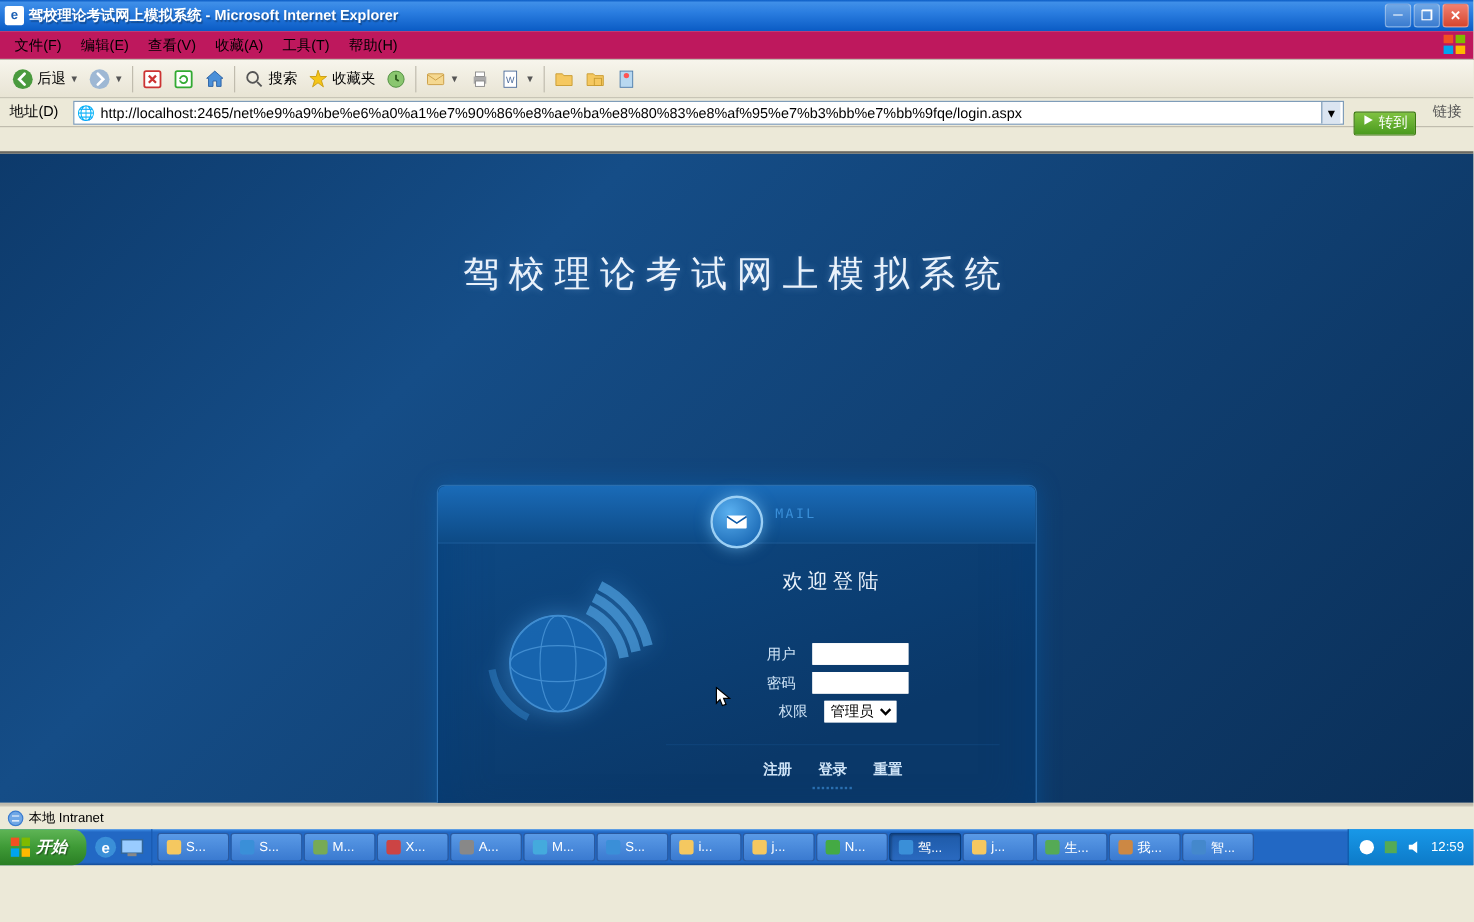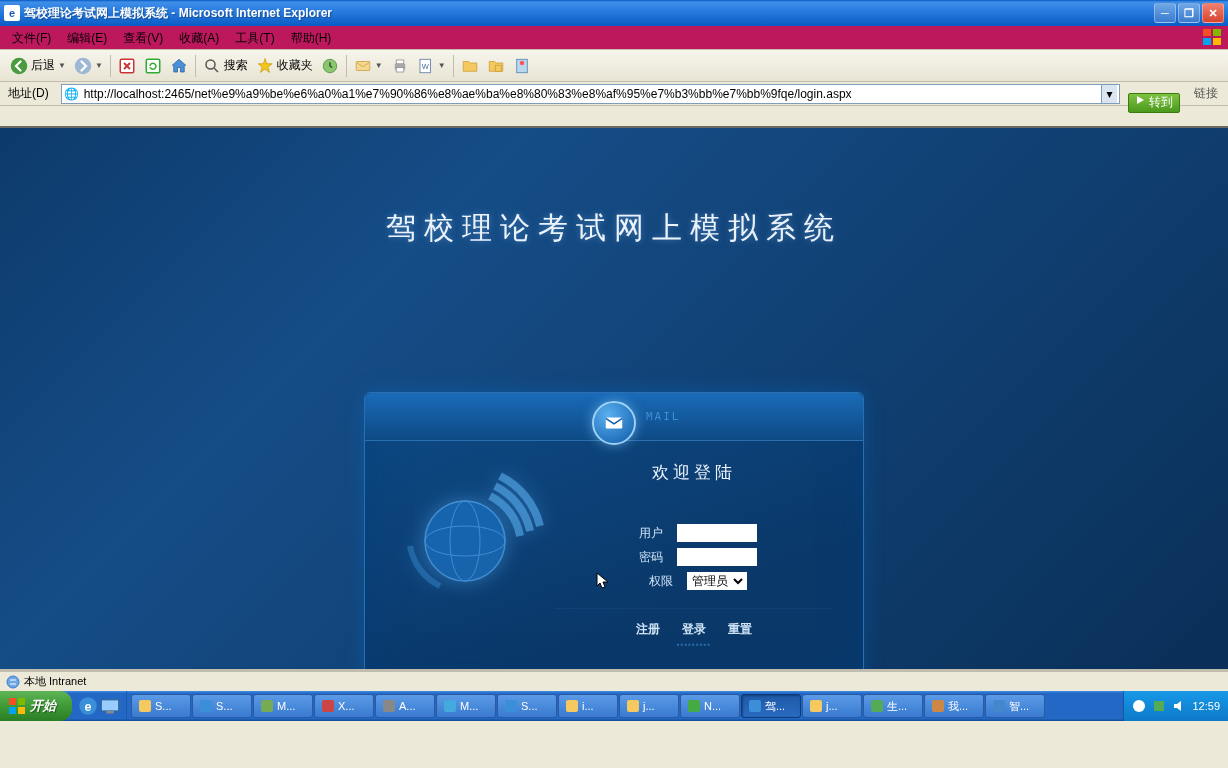--- a/index.html
+++ b/index.html
@@ -38,21 +38,21 @@
 .urlbox .dd { width: 16px; text-align: center; background: #dbe5f1; border-left: 1px solid #7f9db9; height: 100%; display: flex; align-items: center; justify-content: center; cursor: pointer; }
 .gobtn { height: 20px; background: linear-gradient(#7fc241, #4a9a1e); border: 1px solid #3a7a0e; border-radius: 2px; display: flex; padding: 0 6px; color: #fff; cursor: pointer; gap: 2px; margin-top: 19px; }
 .gobtn svg { width: 12px; height: 12px; }
 .linklbl { padding: 0 6px; color: #555; }
 
 
 .viewport { position: relative; height: 545px; background: linear-gradient(135deg, #0d3a6b 0%, #154d87 30%, #0a2f58 100%); overflow: hidden; border: 2px inset #c0bcae; border-left: none; border-right: none; margin-top: 20px; }
 .page-title { text-align: center; color: #eaf2fb; font-size: 30px; letter-spacing: 8px; padding-top: 80px; font-family: SimSun, serif; text-shadow: 0 0 6px rgba(150,200,255,.4); }
 
 
-.login-panel { width: 500px; height: 290px; position: absolute; left: 50%; top: 264px; transform: translateX(-50%); background: linear-gradient(160deg, #0e4b87 0%, #0a3869 70%); border: 1px solid #2a6fb0; border-radius: 6px; box-shadow: 0 0 20px rgba(0,120,220,.3), inset 0 0 40px rgba(0,60,120,.6); }
+.login-panel { width: 500px; height: 290px; position: absolute; left: 50%; top: 276px; transform: translateX(-50%); background: linear-gradient(160deg, #0e4b87 0%, #0a3869 70%); border: 1px solid #2a6fb0; border-radius: 6px; box-shadow: 0 0 20px rgba(0,120,220,.3), inset 0 0 40px rgba(0,60,120,.6); }
 .login-panel .panel-top { height: 48px; background: linear-gradient(to bottom, #1a6bb8, #0d4a85); border-bottom: 1px solid #2a6fb0; border-radius: 6px 6px 0 0; display: flex; align-items: center; justify-content: center; position: relative; }
 .mail-badge { width: 44px; height: 44px; border-radius: 50%; background: radial-gradient(circle at 35% 30%, #5ab0f0, #0d5aa8); border: 2px solid #9cd0f5; display: flex; align-items: center; justify-content: center; position: relative; top: 6px; box-shadow: 0 0 12px rgba(120,200,255,.6); }
 .mail-badge svg { width: 22px; height: 22px; }
 .mail-text { position: absolute; left: calc(50% + 32px); color: #3a8fd8; font-family: monospace; font-size: 11px; letter-spacing: 2px; }
 .panel-body { padding: 20px 30px 10px; position: relative; display: flex; }
 .globe-art { width: 150px; height: 150px; position: relative; }
 .globe-art svg { width: 100%; height: 100%; opacity: .85; filter: drop-shadow(0 0 10px rgba(90,180,255,.5)); }
 .form-area { flex: 1; padding-left: 10px; }
 .welcome { text-align: center; color: #eaf2fb; font-size: 17px; letter-spacing: 4px; margin-bottom: 40px; font-family: SimSun, serif; }
 .form-row { display: flex; align-items: center; margin-bottom: 6px; justify-content: center; }

